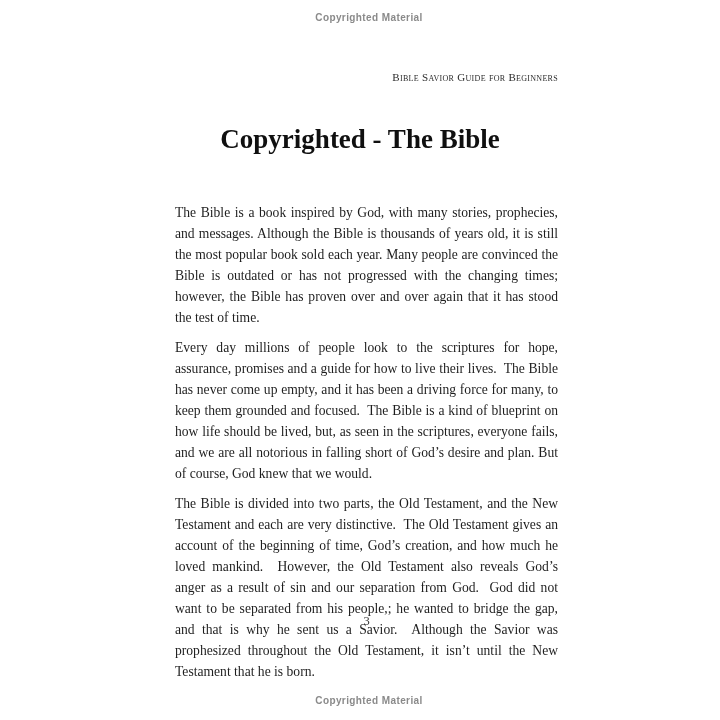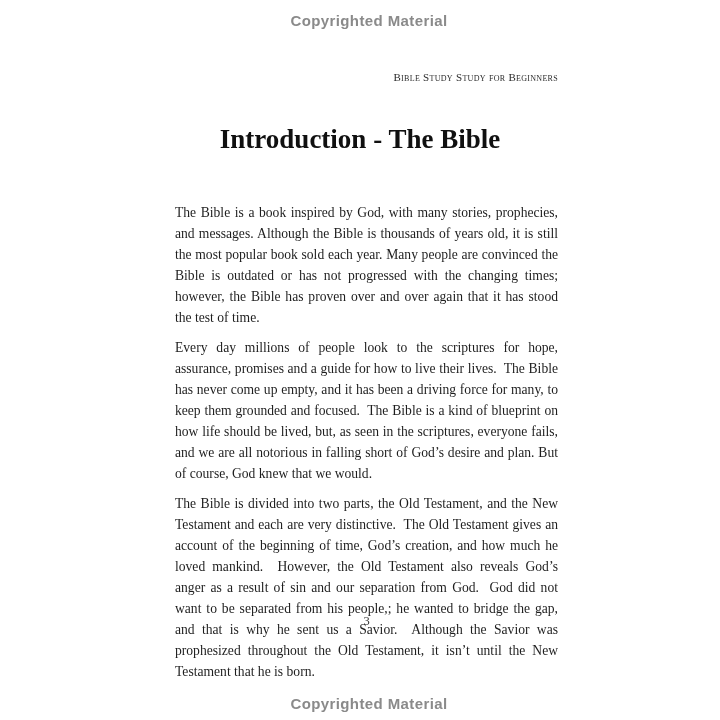--- a/index.html
+++ b/index.html
@@ -14,21 +14,21 @@
     background: #ffffff;
     font-family: "Liberation Serif", serif;
     overflow: hidden;
   }
   .copyright {
     position: absolute;
     left: 18px;
     right: 0;
     text-align: center;
     font-family: "Liberation Sans", sans-serif;
-    font-size: 15px;
+    font-size: 10px;
     font-weight: 700;
     letter-spacing: 0.4px;
     color: #8a8a8a;
   }
   .copyright.top { top: 12px; }
   .copyright.bottom { top: 695px; }
   .running-header {
     position: absolute;
     top: 71px;
     left: 175px;
@@ -75,23 +75,23 @@
     color: #333333;
   }
 </style>
 </head>
 <body>
 
 <div class="page">
 
   <div class="copyright top">Copyrighted Material</div>
 
-  <div class="running-header">Bible Study Study for Beginners</div>
+  <div class="running-header">Bible Savior Guide for Beginners</div>
 
-  <h1 class="chapter-title">Introduction - The Bible</h1>
+  <h1 class="chapter-title">Copyrighted - The Bible</h1>
 
   <div class="content">
     <p>The Bible is a book inspired by God, with many stories, prophecies, and messages. Although the Bible is thousands of years old, it is still the most popular book sold each year. Many people are convinced the Bible is outdated or has not progressed with the changing times; however, the Bible has proven over and over again that it has stood the test of time.</p>
     <p>Every day millions of people look to the scriptures for hope, assurance, promises and a guide for how to live their lives.  The Bible has never come up empty, and it has been a driving force for many, to keep them grounded and focused.  The Bible is a kind of blueprint on how life should be lived, but, as seen in the scriptures, everyone fails, and we are all notorious in falling short of God’s desire and plan. But of course, God knew that we would.</p>
     <p>The Bible is divided into two parts, the Old Testament, and the New Testament and each are very distinctive.  The Old Testament gives an account of the beginning of time, God’s creation, and how much he loved mankind.  However, the Old Testament also reveals God’s anger as a result of sin and our separation from God.  God did not want to be separated from his people,; he wanted to bridge the gap, and that is why he sent us a Savior.  Although the Savior was prophesized throughout the Old Testament, it isn’t until the New Testament that he is born.</p>
   </div>
 
   <div class="page-number">3</div>
 
   <div class="copyright bottom">Copyrighted Material</div>

